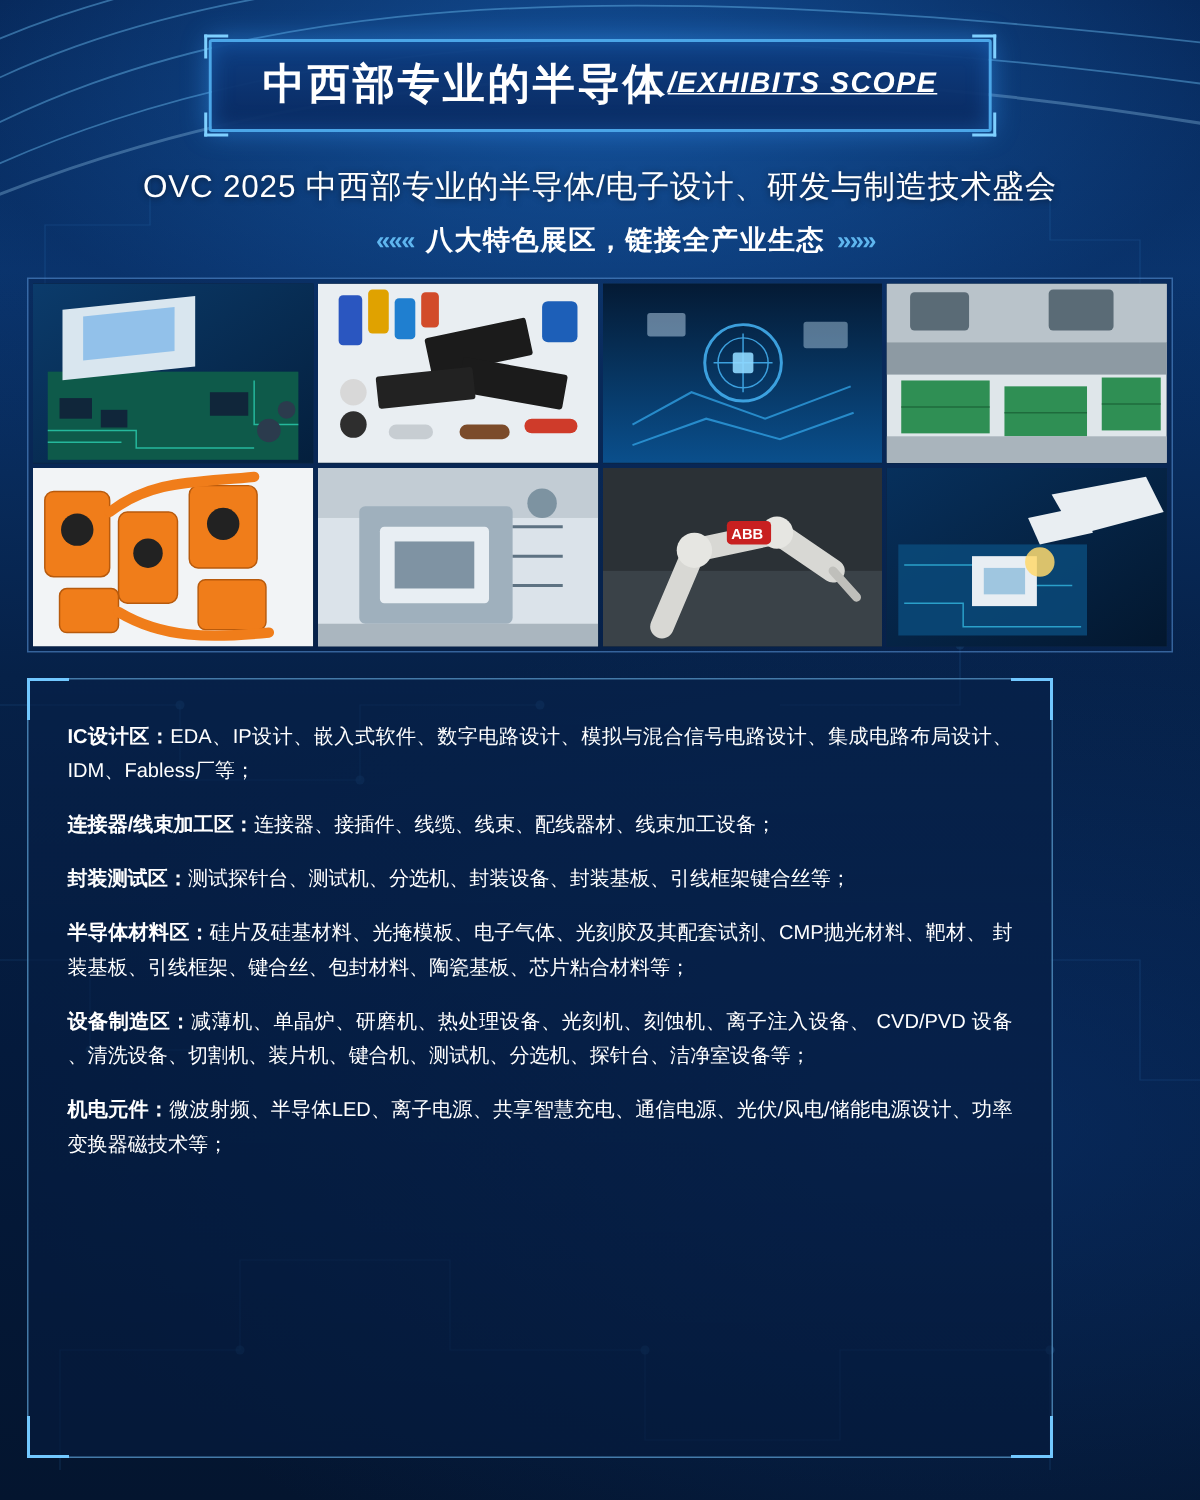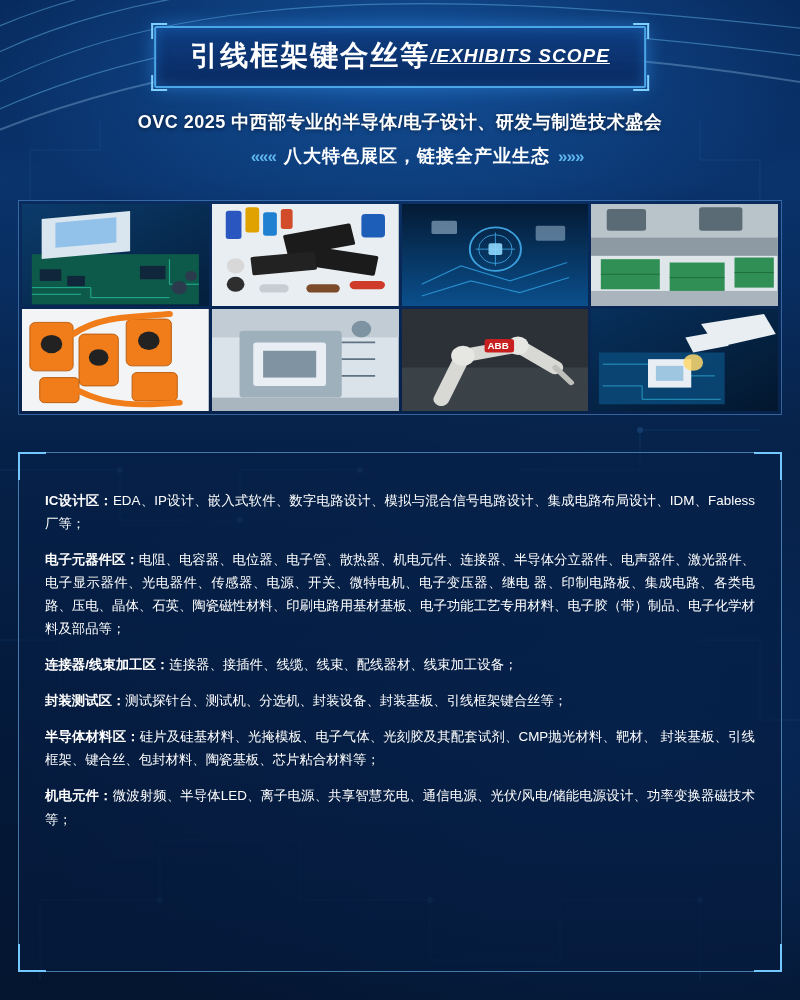--- a/index.html
+++ b/index.html
@@ -82,22 +82,22 @@
 
   
   .sub-wrap {
     position: absolute;
     left: 0; right: 0;
     top: 110px;
     text-align: center;
   }
   .sub-line1 {
     color: #ffffff;
-    font-size: 18px;
-    font-weight: bold;
+    font-size: 21px;
+    font-weight: normal;
     letter-spacing: .5px;
     text-shadow: 0 1px 4px rgba(0,0,0,0.5);
   }
   .sub-line2 {
     margin-top: 10px;
     color: #ffffff;
     font-size: 18px;
     font-weight: bold;
     letter-spacing: 1px;
     margin-left: 34px;
@@ -108,23 +108,23 @@
     font-weight: bold;
     letter-spacing: -1px;
     vertical-align: middle;
     padding: 0 8px;
   }
 
   
   .photo-frame {
     position: absolute;
     left: 18px;
-    top: 200px;
+    top: 185px;
     width: 764px;
-    height: 215px;
+    height: 250px;
     border: 1px solid rgba(110,180,255,0.45);
     padding: 3px;
     box-sizing: border-box;
     background: rgba(8,32,72,0.35);
   }
   .photo-grid {
     display: grid;
     grid-template-columns: repeat(4, 1fr);
     grid-template-rows: repeat(2, 1fr);
     gap: 3px;
@@ -136,26 +136,26 @@
     overflow: hidden;
     background: #0b2440;
   }
   .photo svg { display: block; width: 100%; height: 100%; }
 
   
   .content-panel {
     position: absolute;
     left: 18px;
     top: 452px;
-    width: 764px;
+    width: 684px;
     height: 520px;
     box-sizing: border-box;
     border: 1px solid rgba(120,200,255,0.55);
     background: linear-gradient(180deg, rgba(6,32,72,0.62) 0%, rgba(5,26,60,0.72) 100%);
-    padding: 36px 26px 10px 26px;
+    padding: 26px 26px 10px 26px;
   }
   .panel-corner {
     position: absolute;
     width: 26px;
     height: 26px;
     border: 2px solid #72c8ff;
   }
   .panel-corner.tl { left: -1px; top: -1px; border-right: none; border-bottom: none; }
   .panel-corner.tr { right: -1px; top: -1px; border-left: none; border-bottom: none; }
   .panel-corner.bl { left: -1px; bottom: -1px; border-right: none; border-top: none; }
@@ -213,21 +213,21 @@
     <g fill="none" stroke="#a8defc" stroke-width="2" opacity="0.35">
       <path d="M-20 215 C 220 90, 520 50, 980 140"></path>
     </g>
   </svg>
 
   <div class="title-banner">
     <span class="corner tl"></span>
     <span class="corner tr"></span>
     <span class="corner bl"></span>
     <span class="corner br"></span>
-    <span class="cn">引线框架键合丝等</span><span class="en">/EXHIBITS SCOPE</span>
+    <span class="cn">中西部专业的半导体</span><span class="en">/EXHIBITS SCOPE</span>
   </div>
 
   <div class="sub-wrap">
     <div class="sub-line1">OVC 2025 中西部专业的半导体/电子设计、研发与制造技术盛会</div>
     <div class="sub-line2">
       <span class="chev">«««</span><span>八大特色展区，链接全产业生态</span><span class="chev">»»»</span>
     </div>
   </div>
 
   <div class="photo-frame">
@@ -420,29 +420,29 @@
   <div class="content-panel">
     <span class="panel-corner tl"></span>
     <span class="panel-corner tr"></span>
     <span class="panel-corner bl"></span>
     <span class="panel-corner br"></span>
 
     <div class="zone">
       <span class="zname">IC设计区：</span><span class="zbody">EDA、IP设计、嵌入式软件、数字电路设计、模拟与混合信号电路设计、集成电路布局设计、IDM、Fabless厂等；</span>
     </div>
     <div class="zone">
-      <span class="zname">电子元器件区：</span><span class="zbody">电阻、电容器、电位器、电子管、散热器、机电元件、连接器、半导体分立器件、电声器件、激光器件、电子显示器件、光电器件、传感器、电源、开关、微特电机、电子变压器、继电 器、印制电路板、集成电路、各类电路、压电、晶体、石英、陶瓷磁性材料、印刷电路用基材基板、电子功能工艺专用材料、电子胶（带）制品、电子化学材料及部品等；</span>
-    </div>
-    <div class="zone">
       <span class="zname">连接器/线束加工区：</span><span class="zbody">连接器、接插件、线缆、线束、配线器材、线束加工设备；</span>
     </div>
     <div class="zone">
       <span class="zname">封装测试区：</span><span class="zbody">测试探针台、测试机、分选机、封装设备、封装基板、引线框架键合丝等；</span>
     </div>
     <div class="zone">
       <span class="zname">半导体材料区：</span><span class="zbody">硅片及硅基材料、光掩模板、电子气体、光刻胶及其配套试剂、CMP抛光材料、靶材、 封装基板、引线框架、键合丝、包封材料、陶瓷基板、芯片粘合材料等；</span>
     </div>
     <div class="zone">
+      <span class="zname">设备制造区：</span><span class="zbody">减薄机、单晶炉、研磨机、热处理设备、光刻机、刻蚀机、离子注入设备、 CVD/PVD 设备 、清洗设备、切割机、装片机、键合机、测试机、分选机、探针台、洁净室设备等；</span>
+    </div>
+    <div class="zone">
       <span class="zname">机电元件：</span><span class="zbody">微波射频、半导体LED、离子电源、共享智慧充电、通信电源、光伏/风电/储能电源设计、功率变换器磁技术等；</span>
     </div>
   </div>
 
 </div>
 
 </body></html>

